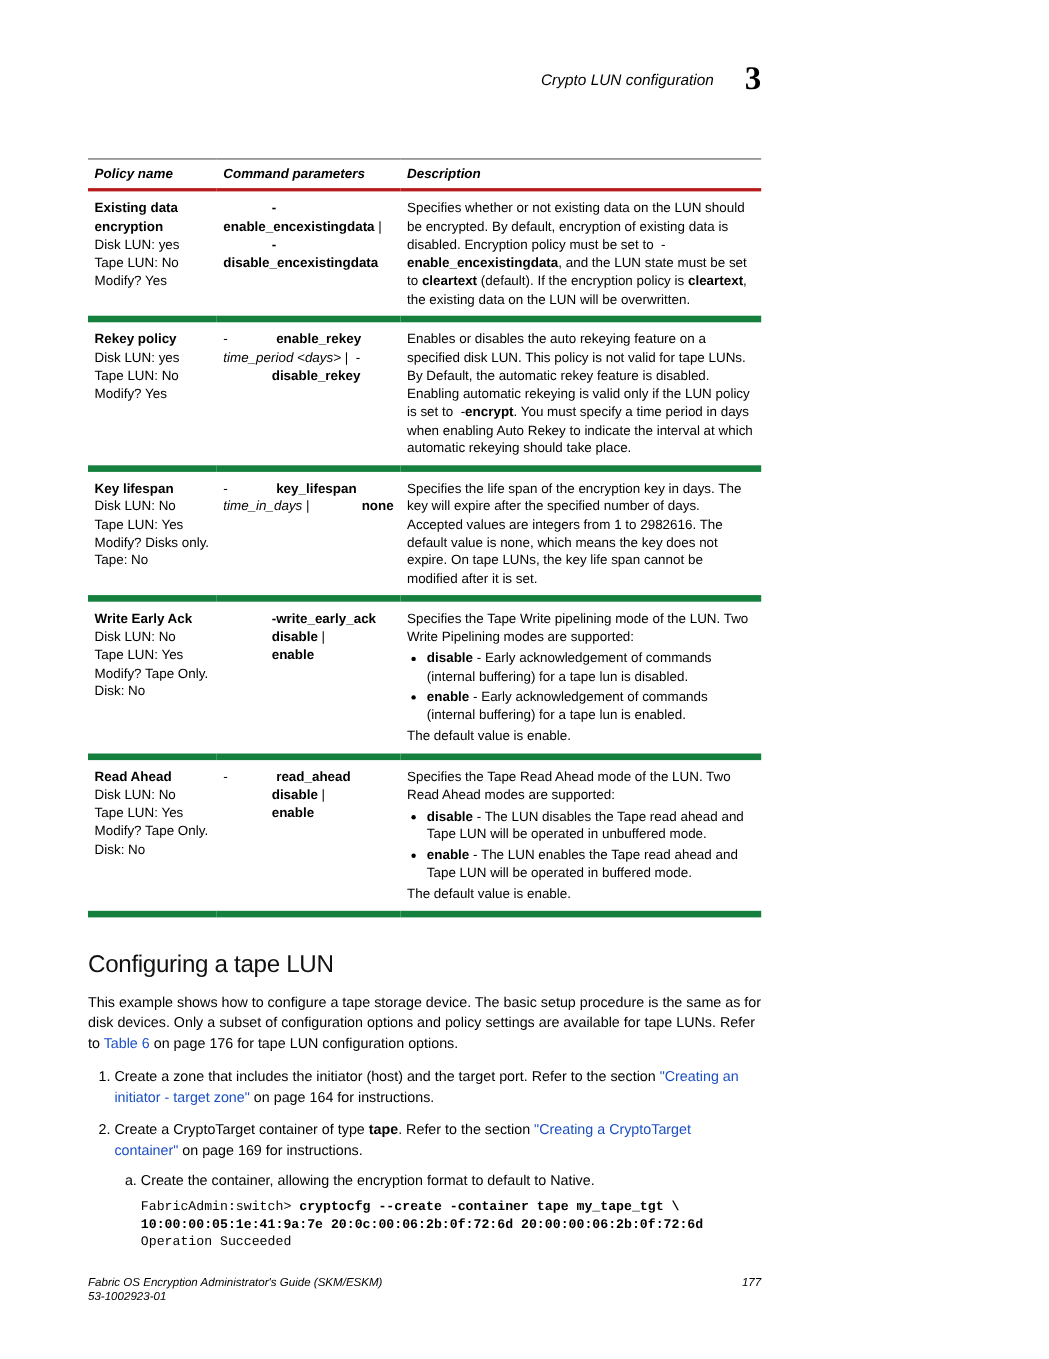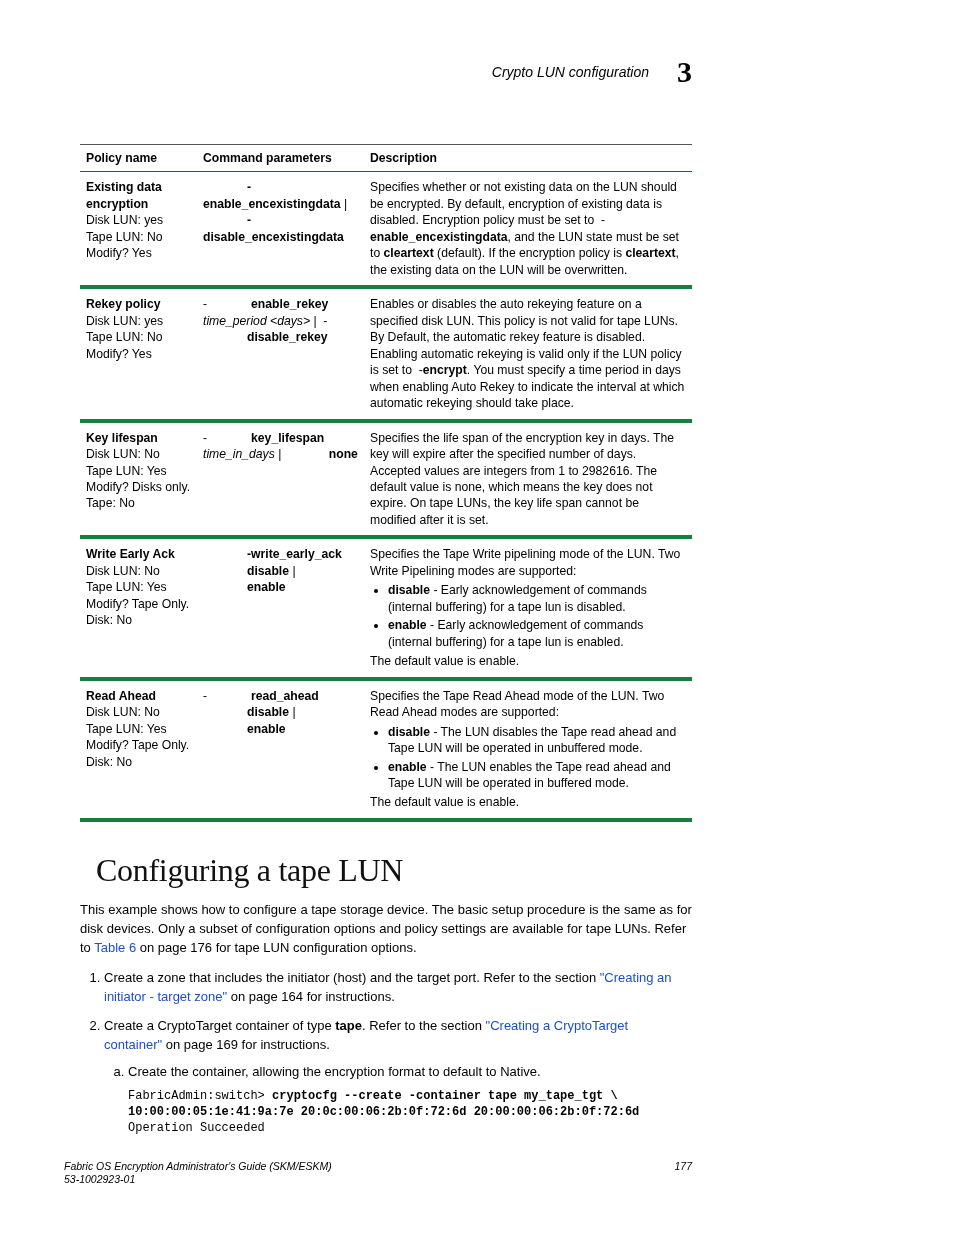--- a/index.html
+++ b/index.html
@@ -38,62 +38,63 @@
     width: 100%;
     border-collapse: collapse;
     font-size: 12.2px;
     line-height: 1.35;
   }
   thead th {
     text-align: left;
     font-weight: 700;
     padding: 5px 6px;
     border-top: 1px solid #555;
-    border-bottom: 1px solid #b91c1c;
+    border-bottom: 3px solid #b91c1c;
     vertical-align: top;
+    font-style: italic;
   }
   tbody td {
     padding: 7px 6px;
-    border-bottom: 4px solid #15803d;
+    border-bottom: 6px solid #15803d;
     vertical-align: top;
   }
   td.col1 { width: 105px; }
   td.col2 { width: 155px; }
   td.col3 { }
   .pname-strong { font-weight: 700; }
   .cparam b { font-weight: 700; margin-left: 44px; }
   .sub { display: block; }
   ul.bullets { margin: 3px 0 3px 18px; padding: 0; }
   ul.bullets li { margin-bottom: 2px; }
   .section-title {
-    font-family: Liberation Serif, serif;
-    font-size: 32px;
+    font-family: Liberation Sans, sans-serif;
+    font-size: 22px;
     font-weight: 400;
-    margin: 30px 0 12px 16px;
+    margin: 30px 0 12px 0;
     letter-spacing: -0.3px;
     color: #111;
   }
   .body-text { font-size: 13px; line-height: 1.45; margin: 0 0 12px 0; }
   .link { color: #1b4fc4; }
   ol.steps { font-size: 13px; line-height: 1.45; padding-left: 20px; margin: 4px; }
   ol.steps > li { margin-bottom: 10px; }
   ol.sub-steps { list-style-type: lower-alpha; padding-left: 24px; margin-top: 8px; }
   ol.sub-steps > li { margin-bottom: 8px; }
   pre.code {
     font-family: Liberation Mono, monospace;
     font-size: 12px;
     margin: 6px 0 0 0;
     white-space: pre-wrap;
     line-height: 1.35;
   }
   pre.code b { font-weight: 700; }
   .footer {
     position: absolute;
     bottom: 48px;
-    left: 64px;
+    left: 80px;
     right: 80px;
     font-size: 10.5px;
     font-style: italic;
     display: flex;
     justify-content: space-between;
   }
   .footer .fl { line-height: 1.3; }
 </style>
 </head>
 <body>

